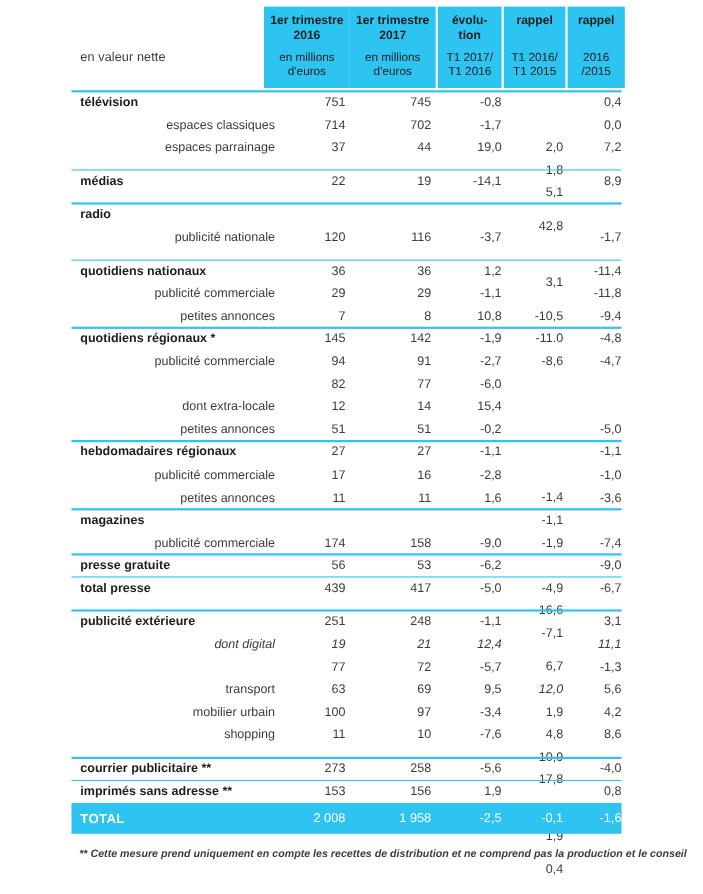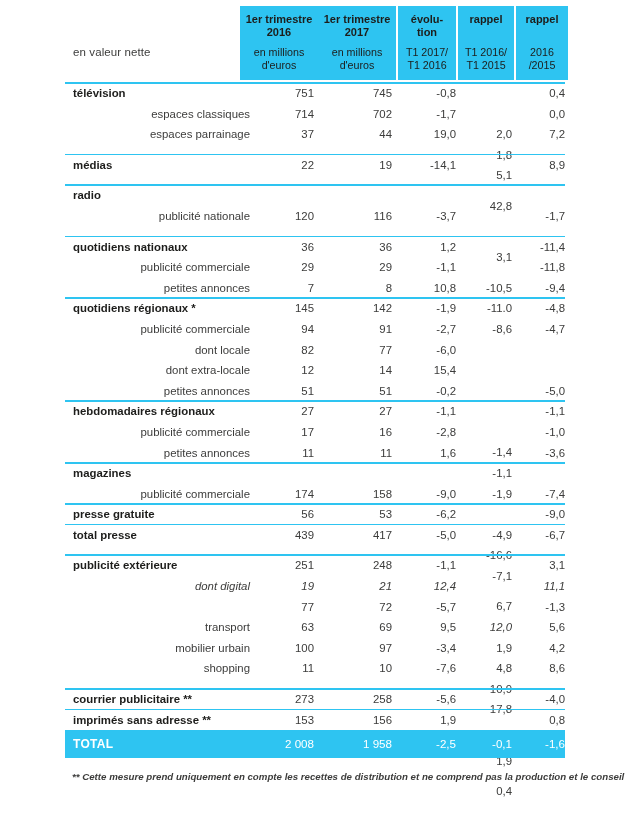--- a/index.html
+++ b/index.html
@@ -289,21 +289,20 @@
         <div class="num c4">-4,8</div>
       </div>
       <div class="rowline">
         <div class="lbl sub">publicité commerciale</div>
         <div class="num c0">94</div>
         <div class="num c1">91</div>
         <div class="num c2">-2,7</div>
         <div class="num c4">-4,7</div>
       </div>
       <div class="rowline">
-        <div class="lbl sub">dont locale</div>
         <div class="num c0">82</div>
         <div class="num c1">77</div>
         <div class="num c2">-6,0</div>
       </div>
       <div class="rowline">
         <div class="lbl sub">dont extra-locale</div>
         <div class="num c0">12</div>
         <div class="num c1">14</div>
         <div class="num c2">15,4</div>
       </div>

